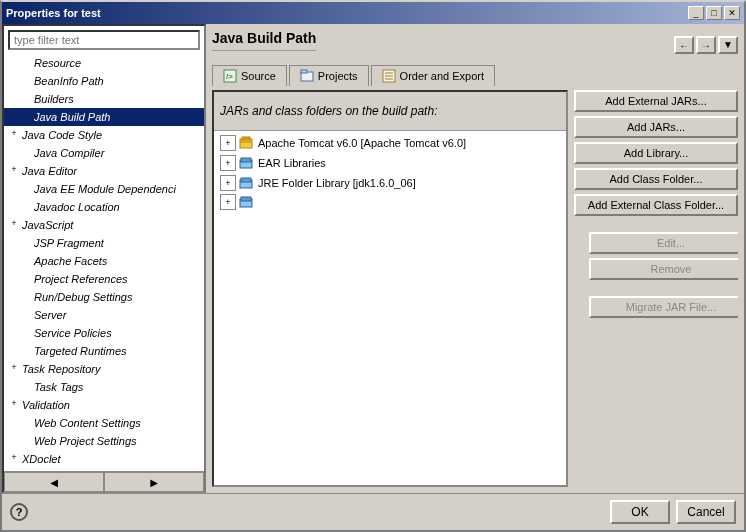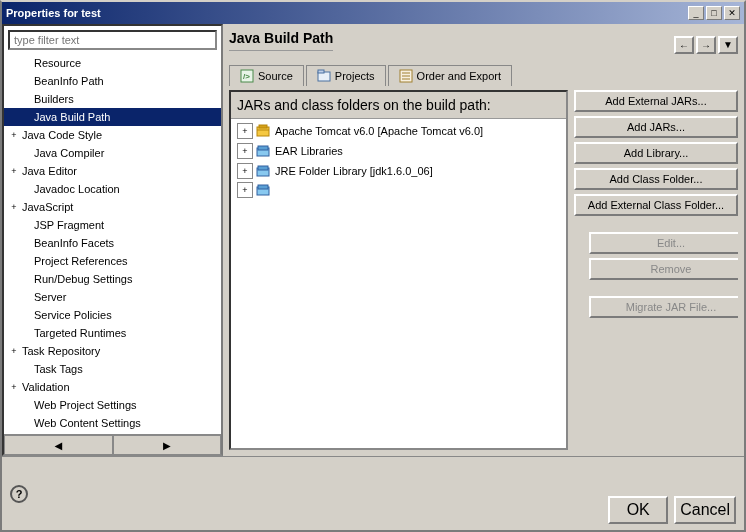--- a/index.html
+++ b/index.html
@@ -54,21 +54,21 @@
       cursor: pointer;
       color: black;
     }
     .content-area {
       display: flex;
       flex: 1;
       overflow: hidden;
     }
     
     .sidebar {
-      width: 221px;
+      width: 204px;
       background: #ffffff;
       border: 2px inset #888;
       border-right: 2px solid #7b7b7b;
       display: flex;
       flex-direction: column;
       overflow: hidden;
       flex-shrink: 0;
     }
     .filter-input {
       margin: 4px;
@@ -82,23 +82,24 @@
     .sidebar-list {
       flex: 1;
       overflow-y: auto;
       overflow-x: hidden;
     }
     .sidebar-item {
       padding: 1px 8px 1px 4px;
       cursor: pointer;
       white-space: nowrap;
       display: flex;
-      align-items: center;
+      align-items: flex-start;
       font-size: 11px;
       line-height: 16px;
+      font-style: italic;
     }
     .sidebar-item.selected {
       background: #0a246a;
       color: white;
     }
     .sidebar-item.indent1 { padding-left: 16px; }
     .expand-icon {
       width: 12px;
       height: 12px;
       display: inline-flex;
@@ -168,24 +169,25 @@
     .panel-body {
       flex: 1;
       border: 2px inset #888;
       background: #ffffff;
       display: flex;
       flex-direction: column;
       overflow: hidden;
       position: relative;
     }
     .panel-description {
-      padding: 5px 6px;
-      font-size: 14px;
+      padding: 12px 6px;
+      font-size: 12px;
       background: #d4d0c8;
       border-bottom: 1px solid #999;
+      font-style: italic;
     }
     .tree-area {
       flex: 1;
       overflow-y: auto;
       overflow-x: hidden;
       padding: 2px;
       background: white;
     }
     .tree-item {
       display: flex;
@@ -262,24 +264,23 @@
       flex-shrink: 0;
     }
     .bottom-btn {
       padding: 3px 4px;
       background: #d4d0c8;
       border: 2px outset #d4d0c8;
       border-top: 2px solid #ffffff;
       border-left: 2px solid #ffffff;
       border-bottom: 2px solid #7b7b7b;
       border-right: 2px solid #7b7b7b;
-      font-size: 16px;
+      font-size: 12px;
       cursor: pointer;
       min-width: 60px;
-      margin-top: 33px;
     }
     .bottom-left {
       display: flex;
       align-items: center;
       flex: 1;
     }
     .help-circle {
       width: 18px;
       height: 18px;
       border-radius: 50%;
@@ -363,33 +364,37 @@
           <div class="sidebar-item indent1">
             <span style="width: 14px; display: inline-block;"></span>
             <span>Java Compiler</span>
           </div>
           <div class="sidebar-item">
             <span class="expand-icon">+</span>
             <span>Java Editor</span>
           </div>
           <div class="sidebar-item indent1">
             <span style="width: 14px; display: inline-block;"></span>
+            <span>Java EE Module Dependenci</span>
+          </div>
+          <div class="sidebar-item indent1">
+            <span style="width: 14px; display: inline-block;"></span>
             <span>Javadoc Location</span>
           </div>
           <div class="sidebar-item">
             <span class="expand-icon">+</span>
             <span>JavaScript</span>
           </div>
           <div class="sidebar-item indent1">
             <span style="width: 14px; display: inline-block;"></span>
             <span>JSP Fragment</span>
           </div>
           <div class="sidebar-item indent1">
             <span style="width: 14px; display: inline-block;"></span>
-            <span>BeanInfo Facets</span>
+            <span>Apache Facets</span>
           </div>
           <div class="sidebar-item indent1">
             <span style="width: 14px; display: inline-block;"></span>
             <span>Project References</span>
           </div>
           <div class="sidebar-item indent1">
             <span style="width: 14px; display: inline-block;"></span>
             <span>Run/Debug Settings</span>
           </div>
           <div class="sidebar-item indent1">
@@ -411,25 +416,25 @@
           <div class="sidebar-item indent1">
             <span style="width: 14px; display: inline-block;"></span>
             <span>Task Tags</span>
           </div>
           <div class="sidebar-item">
             <span class="expand-icon">+</span>
             <span>Validation</span>
           </div>
           <div class="sidebar-item indent1">
             <span style="width: 14px; display: inline-block;"></span>
+            <span>Web Content Settings</span>
+          </div>
+          <div class="sidebar-item indent1">
+            <span style="width: 14px; display: inline-block;"></span>
             <span>Web Project Settings</span>
-          </div>
-          <div class="sidebar-item indent1">
-            <span style="width: 14px; display: inline-block;"></span>
-            <span>Web Content Settings</span>
           </div>
           <div class="sidebar-item">
             <span class="expand-icon">+</span>
             <span>XDoclet</span>
           </div>
         </div>
       <div class="sidebar-bottom-nav">
         <div class="nav-btn">◀</div>
         <div class="nav-btn">▶</div>
       </div>

